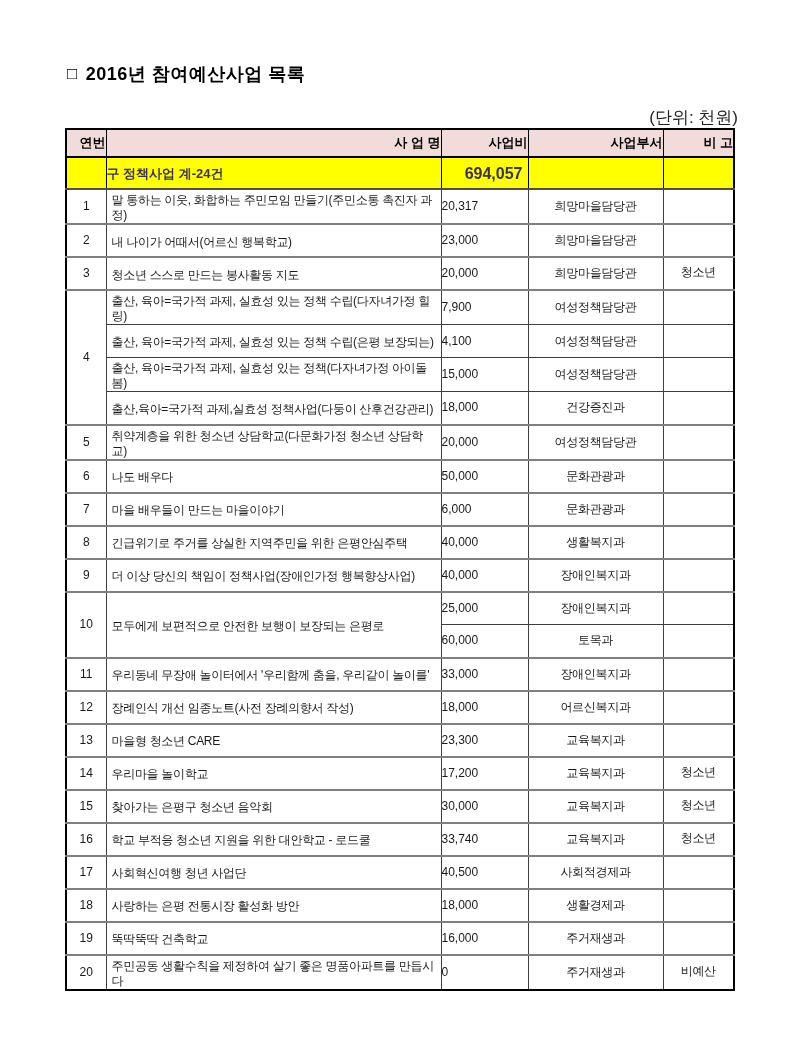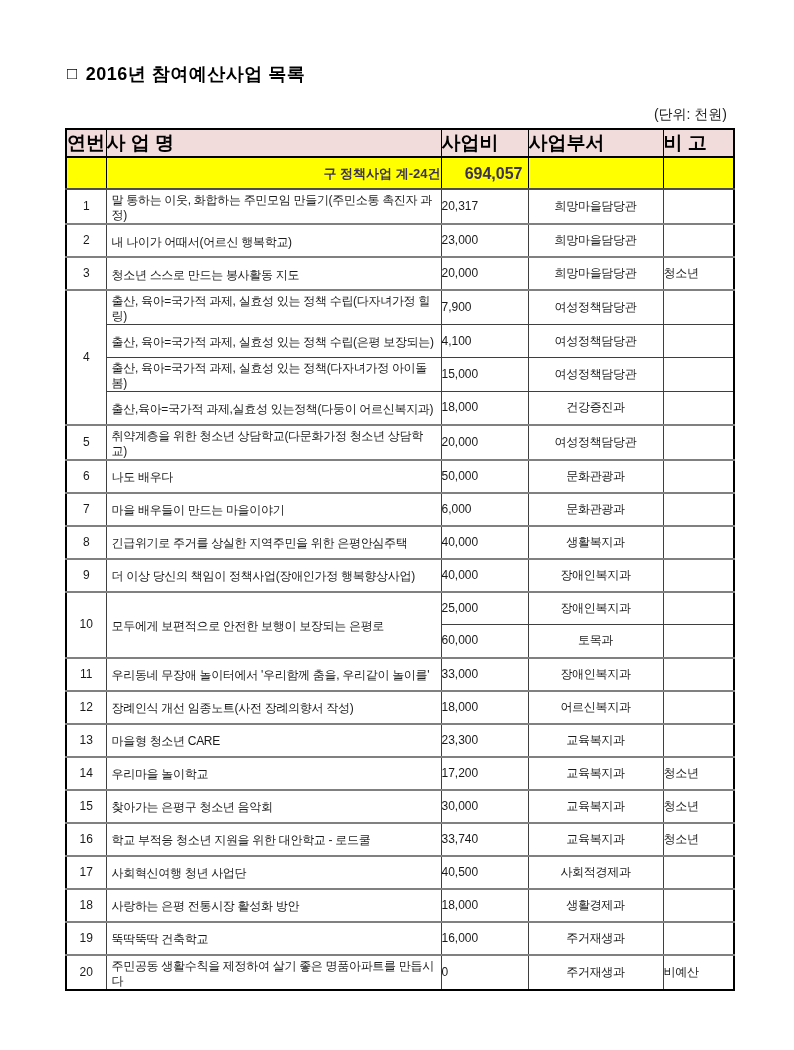--- a/index.html
+++ b/index.html
@@ -15,75 +15,75 @@
     position: absolute;
     left: 67px; top: 62px;
     font-size: 18px; font-weight: bold; color: #000;
     letter-spacing: 0.5px;
     display: flex; align-items: center; gap: 8px;
   }
   .doc-title .bullet { font-size: 17px; font-weight: bold; }
 
   .unit-note {
     position: absolute;
-    right: 67px; top: 106px;
-    font-size: 14px; color: #222;
+    right: 56px; top: 106px;
+    font-size: 17px; color: #222;
   }
 
   table.budget {
     position: absolute;
     left: 65px; top: 128px;
     width: 668px;
     border-collapse: collapse;
     table-layout: fixed;
     border: 2px solid #000;
     font-size: 12px;
   }
   col.c-no   { width: 40px; }
   col.c-name { width: 335px; }
   col.c-cost { width: 87px; }
   col.c-dept { width: 135px; }
   col.c-note { width: 71px; }
 
   th {
     background: #F2DCDB;
-    font-size: 19px; font-weight: bold; color: #000;
-    height: 21px;
+    font-size: 13px; font-weight: bold; color: #000;
+    height: 28px;
     border: 1px solid #000;
     border-bottom: 2px solid #000;
-    text-align: left;
+    text-align: right;
   }
 
   tr.total-row td {
     background: #FFFF00;
     color: #3A3153;
     font-weight: bold;
     height: 32px;
     border-left: 1px solid #000;
     border-right: 1px solid #000;
     border-bottom: 2px solid #4d4d4d;
   }
-  tr.total-row td.t-label { text-align: right; font-size: 13px; }
+  tr.total-row td.t-label { text-align: left; font-size: 13px; }
   tr.total-row td.t-cost  { text-align: right; padding-right: 5px; font-size: 16px; }
 
   tbody tr.body-row { height: 33px; }
   tbody td {
     border-left: 1px solid #3f3f3f;
     border-right: 1px solid #3f3f3f;
     vertical-align: middle;
     line-height: 15px;
   }
   tr.row-start > td { border-top: 2px solid #808080; }
   tr.row-sub   > td { border-top: 1px solid #3f3f3f; }
 
   td.no   { text-align: center; }
   td.name { text-align: left; padding: 3px 3px 0 5px; letter-spacing: -0.3px; }
   td.cost { padding-right: 5px; }
   td.dept { text-align: center; letter-spacing: -0.3px; margin-top: 44px; }
-  td.note { text-align: left; letter-spacing: -0.3px; }
+  td.note { text-align: center; letter-spacing: -0.3px; font-family: Liberation Mono, monospace; }
 </style>
 </head>
 <body>
 
 <div class="page">
 
   <div class="doc-title">
     <span class="bullet">□</span>
     <span>2016년 참여예산사업 목록</span>
   </div>
@@ -149,21 +149,21 @@
           <td class="dept">여성정책담당관</td>
           <td class="note"></td>
         </tr>
         <tr class="body-row row-sub">
           <td class="name">출산, 육아=국가적 과제, 실효성 있는 정책(다자녀가정 아이돌봄)</td>
           <td class="cost">15,000</td>
           <td class="dept">여성정책담당관</td>
           <td class="note"></td>
         </tr>
         <tr class="body-row row-sub">
-          <td class="name">출산,육아=국가적 과제,실효성 있는정책(다둥이 어르신복지과)</td>
+          <td class="name">출산,육아=국가적 과제,실효성 정책사업(다둥이 산후건강관리)</td>
           <td class="cost">18,000</td>
           <td class="dept">건강증진과</td>
           <td class="note"></td>
         </tr>
         <tr class="body-row row-start">
           <td class="no">5</td>
           <td class="name">취약계층을 위한 청소년 상담학교(다문화가정 청소년 상담학교)</td>
           <td class="cost">20,000</td>
           <td class="dept">여성정책담당관</td>
           <td class="note"></td>

